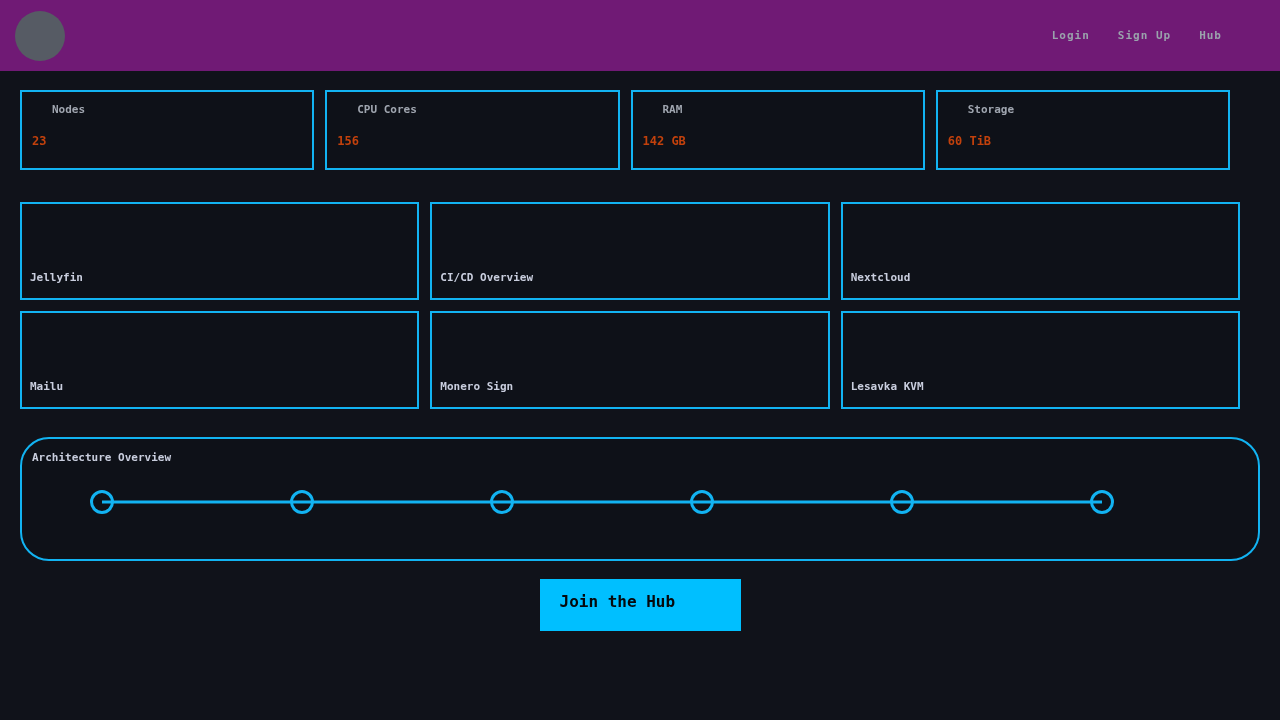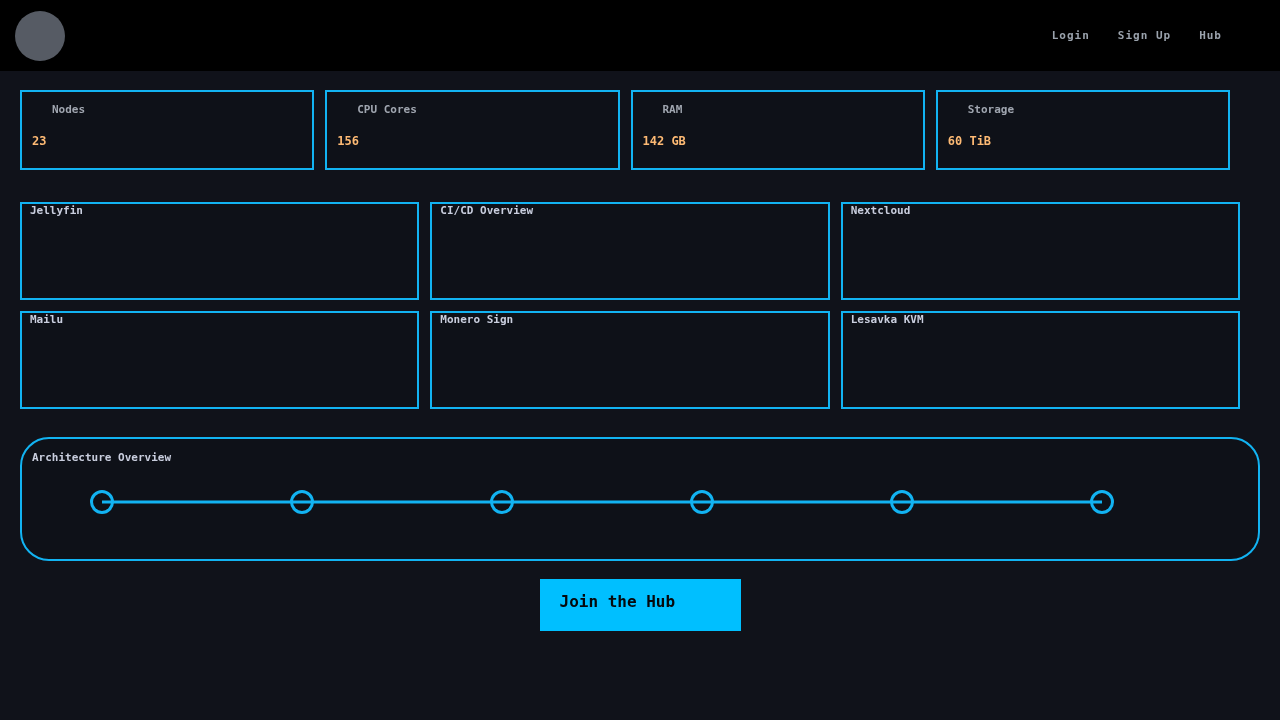--- a/index.html
+++ b/index.html
@@ -7,21 +7,21 @@
   body {
     background: #10121a;
     font-family: "DejaVu Sans Mono", "Liberation Mono", monospace;
     font-weight: bold;
     color: #e8eaf0;
   }
 
   
   .navbar {
     height: 71px;
-    background: #000000;
+    background: #701a75;
     display: flex;
     align-items: center;
     padding: 0 58px 0 15px;
   }
   .avatar {
     width: 50px; height: 50px;
     border-radius: 50%;
     background: #565b64;
     cursor: pointer;
   }
@@ -60,35 +60,35 @@
     padding: 11px 10px;
   }
   .stat-label {
     font-size: 11px;
     color: #a0a6b0;
     padding-left: 20px;
   }
   .stat-value {
     margin-top: 18px;
     font-size: 12px;
-    color: #fdba74;
+    color: #c2410c;
   }
 
   
   .services-grid {
     margin-top: 32px;
     margin-right: 20px;
     display: grid;
     grid-template-columns: 1fr 1fr 1fr;
     gap: 11px;
   }
   .service-card {
     height: 98px;
     display: flex;
-    align-items: flex-start;
+    align-items: flex-end;
     padding: 0 8px;
     padding-bottom: 14px;
     cursor: pointer;
   }
   .service-name {
     font-size: 11px;
     color: #c9cede;
   }
 
   

